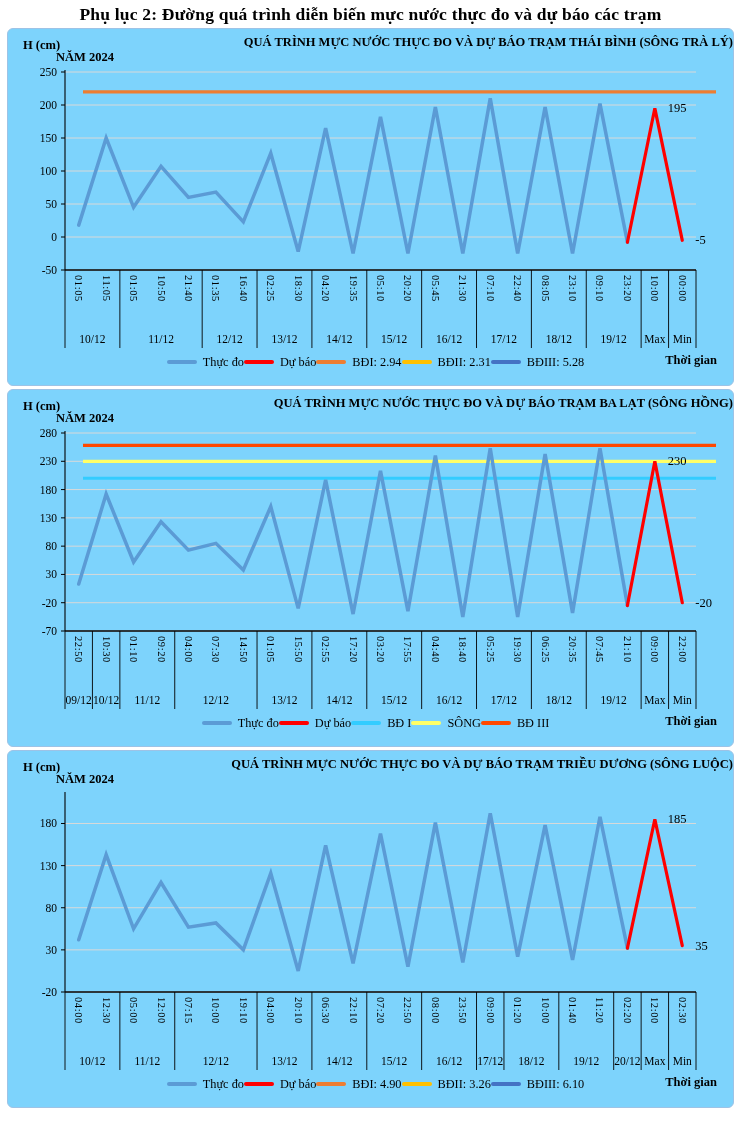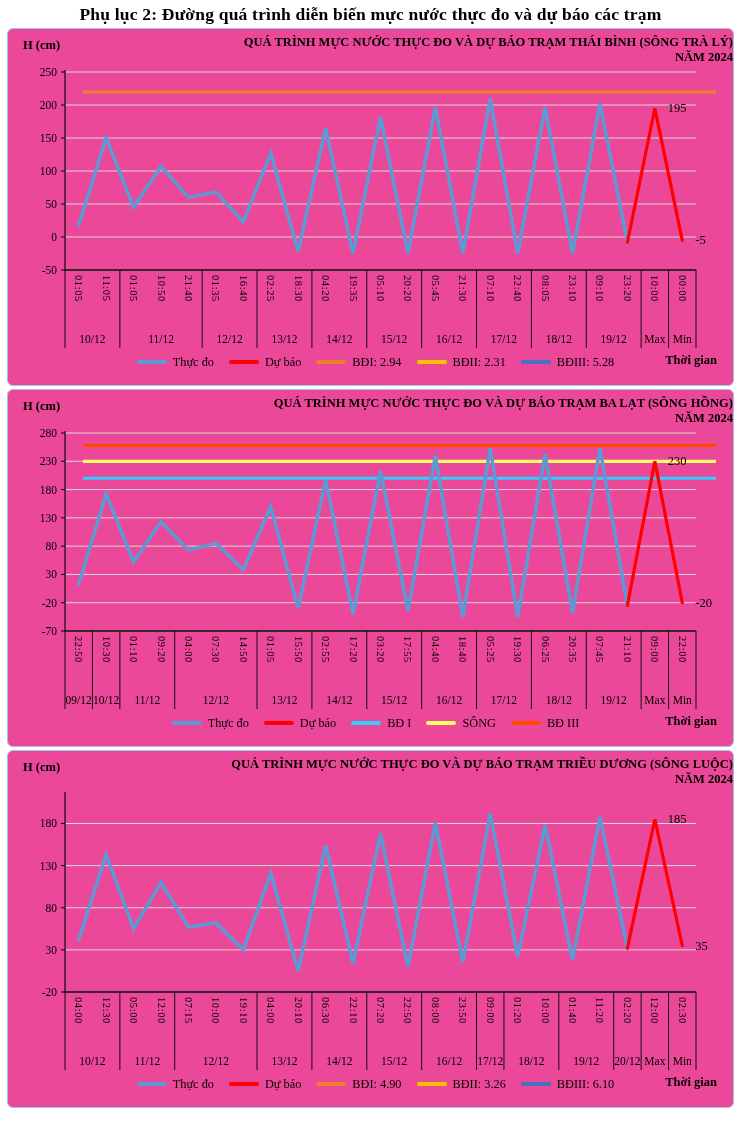--- a/index.html
+++ b/index.html
@@ -1,24 +1,24 @@
 <!DOCTYPE html>
 <html><head>
 <meta charset="utf-8">
 <style>
   html,body{margin:0;padding:0;background:#fff;width:741px;height:1121px;overflow:hidden;
     font-family:"Liberation Serif","DejaVu Serif",serif;color:#000;}
   .page-title{font-size:17.5px;font-weight:bold;text-align:center;margin:4px 0 3px 0;letter-spacing:.2px;font-family:Liberation Serif, serif;}
-  .panel{position:relative;height:356px;margin:0 7px 3px 7px;border:1px solid #9dc3e6;border-radius:6px;background:#ec4899;}
+  .panel{position:relative;height:356px;margin:0 7px 3px 7px;border:1px solid #9dc3e6;border-radius:6px;background:#7dd3fc;}
   .chart-title{margin-top:5px;text-align:right;font-weight:bold;font-size:12.5px;line-height:16px;padding-left:48px;white-space:nowrap;}
-  .chart-subtitle{text-align:right;font-weight:bold;font-size:12.5px;line-height:15px;padding-left:48px;}
+  .chart-subtitle{text-align:left;font-weight:bold;font-size:12.5px;line-height:15px;padding-left:48px;}
   .h-label{position:absolute;left:15px;top:9px;font-weight:bold;font-size:12.5px;}
   .chart-svg{display:block;width:726px;height:284px;margin-top:1px;}
   .legend-row{position:relative;height:24px;}
-  .legend-items{display:flex;justify-content:center;align-items:center;gap:15px;height:24px;padding-left:10px;text-align:center;}
+  .legend-items{display:flex;justify-content:center;align-items:center;height:24px;padding-left:10px;text-align:center;}
   .legend-item{display:flex;align-items:center;gap:6px;font-size:12.3px;white-space:nowrap;}
   .legend-swatch{display:inline-block;width:30px;height:3.2px;border-radius:2px;}
   .x-caption{position:absolute;right:16px;top:3px;font-weight:bold;font-size:12.5px;}
 </style>
 </head>
 <body>
 
 <h1 class="page-title">Phụ lục 2: Đường quá trình diễn biến mực nước thực đo và dự báo các trạm</h1>
 
 <div id="panels">

